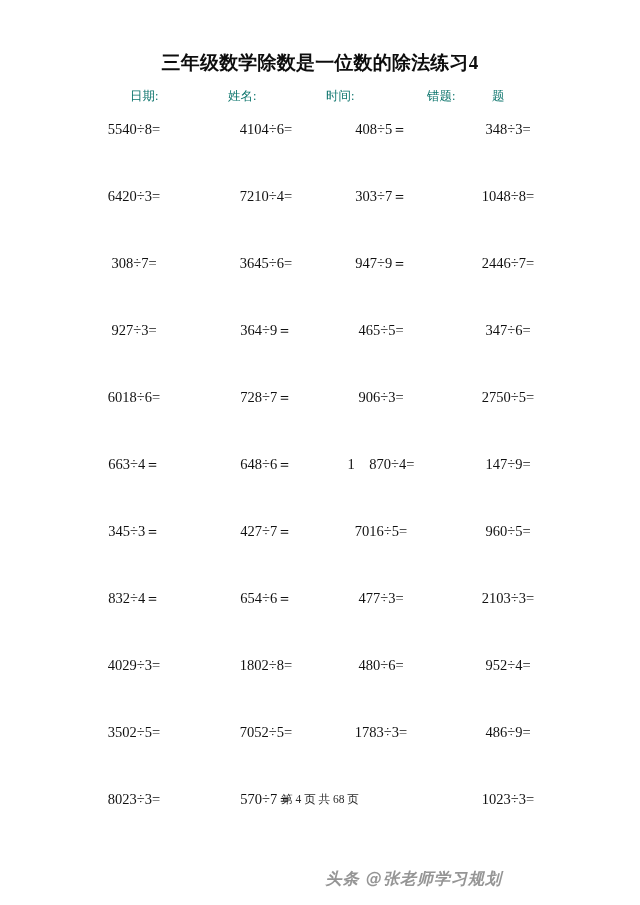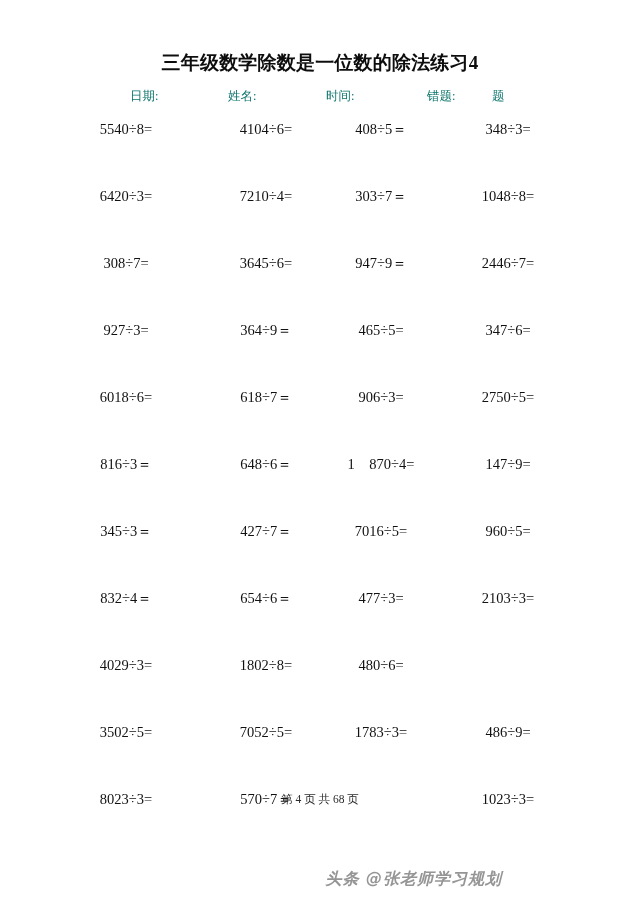--- a/index.html
+++ b/index.html
@@ -74,21 +74,21 @@
   .problem-cell {
     position: absolute;
     top: 0;
     height: 22px;
     line-height: 22px;
     font-size: 14.5px;
     text-align: center;
     white-space: pre;
     color: #111111;
   }
-  .problem-cell.c0 { left: 56px;  width: 140px; }
+  .problem-cell.c0 { left: 64px;  width: 140px; }
   .problem-cell.c1 { left: 196px; width: 140px; }
   .problem-cell.c2 { left: 306px; width: 150px; }
   .problem-cell.c3 { left: 438px; width: 140px; }
 
   
   .page-footer {
     position: absolute;
     top: 792px;
     left: 0;
     width: 640px;
@@ -148,46 +148,47 @@
         <div class="problem-cell c3">2446÷7=</div>
       </div>
       <div class="problem-row">
         <div class="problem-cell c0">927÷3=</div>
         <div class="problem-cell c1">364÷9＝</div>
         <div class="problem-cell c2">465÷5=</div>
         <div class="problem-cell c3">347÷6=</div>
       </div>
       <div class="problem-row">
         <div class="problem-cell c0">6018÷6=</div>
-        <div class="problem-cell c1">618÷7＝</div>
+        <div class="problem-cell c1">728÷7＝</div>
         <div class="problem-cell c2">906÷3=</div>
         <div class="problem-cell c3">2750÷5=</div>
       </div>
       <div class="problem-row">
-        <div class="problem-cell c0">816÷3＝</div>
+        <div class="problem-cell c0">663÷4＝</div>
         <div class="problem-cell c1">648÷6＝</div>
         <div class="problem-cell c2">1    870÷4=</div>
         <div class="problem-cell c3">147÷9=</div>
       </div>
       <div class="problem-row">
         <div class="problem-cell c0">345÷3＝</div>
         <div class="problem-cell c1">427÷7＝</div>
         <div class="problem-cell c2">7016÷5=</div>
         <div class="problem-cell c3">960÷5=</div>
       </div>
       <div class="problem-row">
         <div class="problem-cell c0">832÷4＝</div>
         <div class="problem-cell c1">654÷6＝</div>
         <div class="problem-cell c2">477÷3=</div>
         <div class="problem-cell c3">2103÷3=</div>
       </div>
       <div class="problem-row">
         <div class="problem-cell c0">4029÷3=</div>
         <div class="problem-cell c1">1802÷8=</div>
         <div class="problem-cell c2">480÷6=</div>
+        <div class="problem-cell c3">952÷4=</div>
       </div>
       <div class="problem-row">
         <div class="problem-cell c0">3502÷5=</div>
         <div class="problem-cell c1">7052÷5=</div>
         <div class="problem-cell c2">1783÷3=</div>
         <div class="problem-cell c3">486÷9=</div>
       </div>
       <div class="problem-row">
         <div class="problem-cell c0">8023÷3=</div>
         <div class="problem-cell c1">570÷7＝</div>

